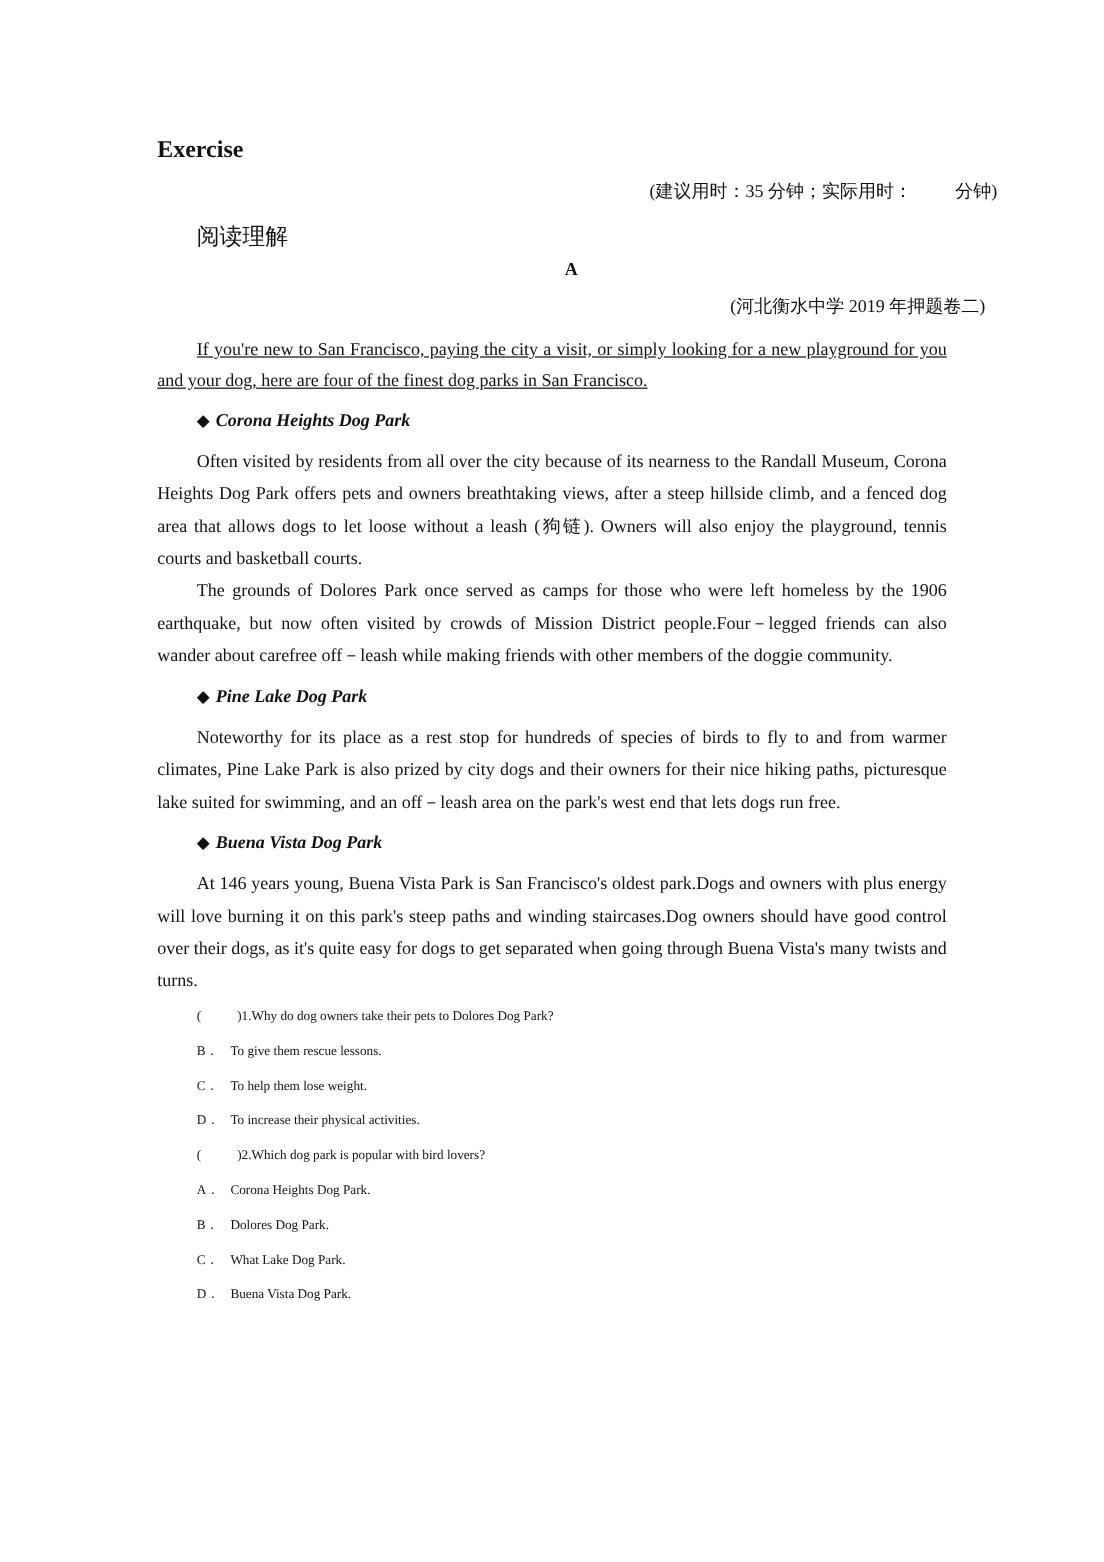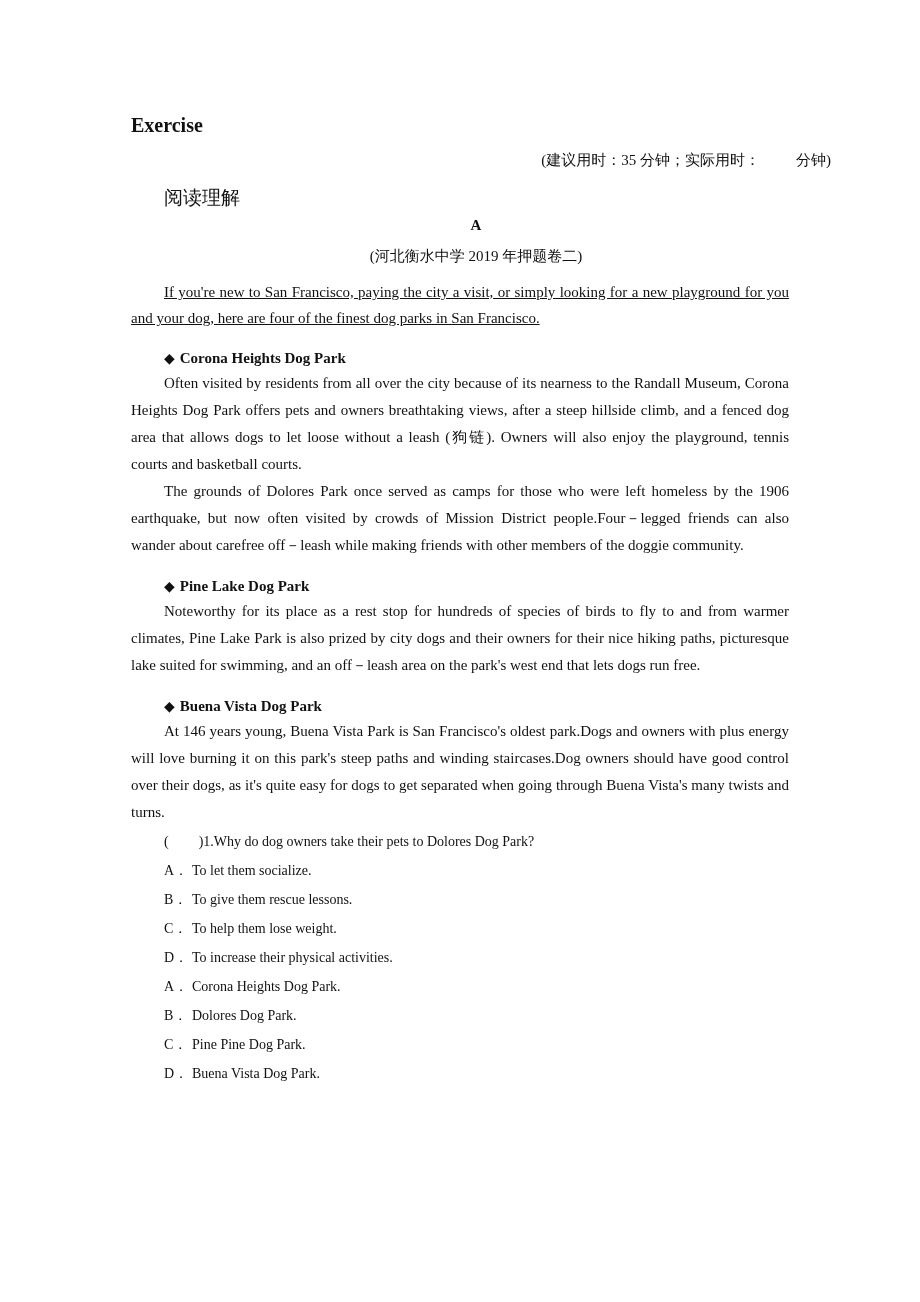--- a/index.html
+++ b/index.html
@@ -59,21 +59,21 @@
       text-align: center;
       font-size: 15px;
       font-weight: bold;
       line-height: 20px;
     }
     .source {
       position: absolute;
       top: 246px;
       left: 0;
       width: 690px;
-      text-align: center;
+      text-align: right;
       font-size: 15px;
       line-height: 20px;
     }
     .body-flow {
       position: absolute;
       top: 279px;
       left: 0;
       width: 658px;
       font-size: 15px;
     }
@@ -81,36 +81,37 @@
       margin: 0;
       text-indent: 33px;
       text-align: justify;
       line-height: 27px;
     }
     .para.intro {
       line-height: 26px;
       text-decoration: underline;
     }
     .heading {
-      margin: 17px 0 1px 33px;
+      margin: 1px 0 1px 33px;
       font-weight: bold;
-      line-height: 20px;
+      line-height: 38px;
+      font-style: italic;
     }
     .heading .diamond {
       display: inline-block;
       margin-right: 5px;
       font-size: 14px;
     }
     .questions {
       margin-top: 1px;
     }
     .q-stem, .q-option {
       margin: 0 0 0 33px;
       line-height: 29px;
-      font-size: 14px;
+      font-size: 11px;
     }
     .q-stem .paren-blank {
       display: inline-block;
       width: 30px;
     }
     .q-option .opt-letter {
       display: inline-block;
       width: 28px;
     }
   </style>
@@ -150,26 +151,28 @@
     <div class="heading">
       <span class="diamond">◆</span><span>Buena Vista Dog Park</span>
     </div>
     <p class="para">At 146 years young, Buena Vista Park is San Francisco's oldest park.Dogs and owners with plus energy will love burning it on this park's steep paths and winding staircases.Dog owners should have good control over their dogs, as it's quite easy for dogs to get separated when going through Buena Vista's many twists and turns.</p>
 
     <div class="questions">
 
       <div class="q-stem">
         <span>(</span><span class="paren-blank"></span><span>)1.Why do dog owners take their pets to Dolores Dog Park?</span>
       </div>
-      <div class="q-option"><span class="opt-letter">A．</span><span>To let them socialize.</span></div>
       <div class="q-option"><span class="opt-letter">B．</span><span>To give them rescue lessons.</span></div>
       <div class="q-option"><span class="opt-letter">C．</span><span>To help them lose weight.</span></div>
       <div class="q-option"><span class="opt-letter">D．</span><span>To increase their physical activities.</span></div>
 
+      <div class="q-stem">
+        <span>(</span><span class="paren-blank"></span><span>)2.Which dog park is popular with bird lovers?</span>
+      </div>
       <div class="q-option"><span class="opt-letter">A．</span><span>Corona Heights Dog Park.</span></div>
       <div class="q-option"><span class="opt-letter">B．</span><span>Dolores Dog Park.</span></div>
-      <div class="q-option"><span class="opt-letter">C．</span><span>Pine Pine Dog Park.</span></div>
+      <div class="q-option"><span class="opt-letter">C．</span><span>What Lake Dog Park.</span></div>
       <div class="q-option"><span class="opt-letter">D．</span><span>Buena Vista Dog Park.</span></div>
 
 
     </div>
   </div>
 </div>
 
 </body></html>

